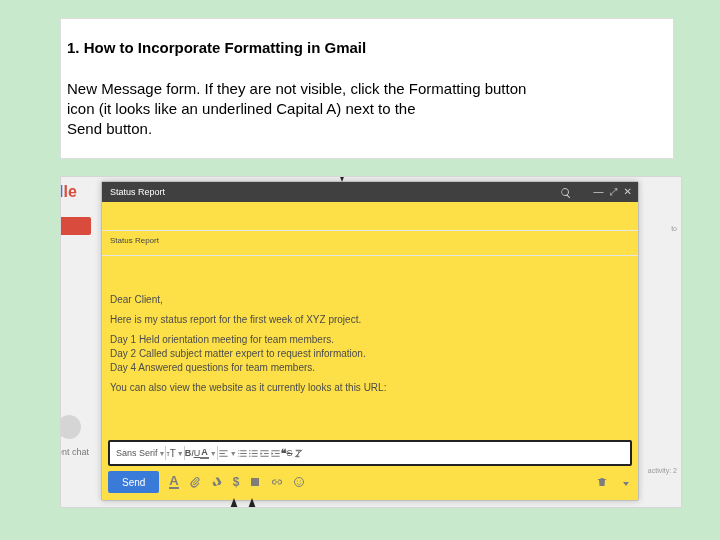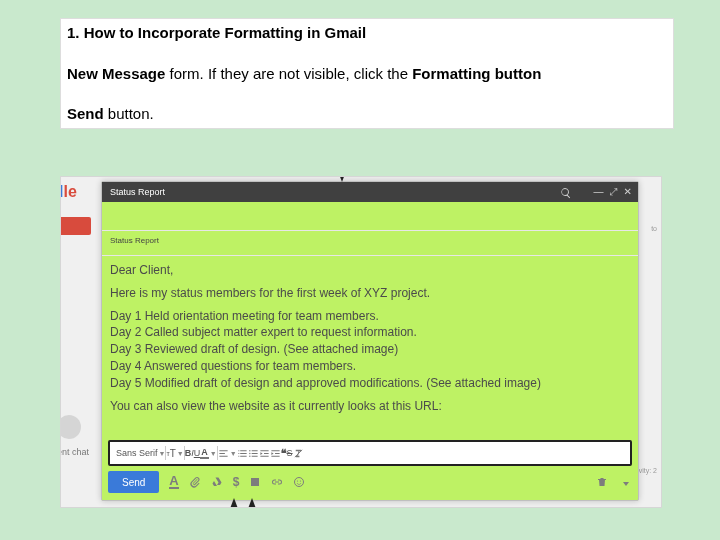--- a/index.html
+++ b/index.html
@@ -1,38 +1,38 @@
 <!DOCTYPE html>
 <html><head>
 <meta charset="utf-8">
 <style>
   html,body{margin:0;padding:0;width:720px;height:540px;background:#c9e9cd;font-family:Arial,Helvetica,sans-serif;overflow:hidden;}
-  .instr{position:absolute;top:18px;left:60px;width:600px;background:#fff;padding:4px 6px;font-size:15px;line-height:1.35;border:1px solid #ddd;}
+  .instr{position:absolute;top:18px;left:60px;width:600px;background:#fff;padding:19px 6px;font-size:15px;line-height:1.35;border:1px solid #ddd;}
   .instr .title{font-weight:bold;}
-  .instr .bold{font-weight:bold;}
-
-  .shot{position:absolute;top:176px;left:60px;width:600px;height:330px;background:#f0f0f0;border:1px solid #d6d6d6;overflow:hidden;}
+  .instr .bold{font-weight:normal;}
+
+  .shot{position:absolute;top:176px;left:60px;width:600px;height:330px;background:#f0f0f0;border:1px solid #d6d6d6;overflow:hidden;padding-left:20px;}
   
   .shot .gm-g{position:absolute;top:6px;left:-2px;color:#d84b3d;font-weight:bold;font-size:16px;}
   .shot .compose-btn{position:absolute;top:40px;left:-6px;width:36px;height:18px;background:#d84b3d;border-radius:2px;}
   .shot .avatar{position:absolute;top:238px;left:-4px;width:24px;height:24px;border-radius:50%;background:#d5d5d5;}
   .shot .chat-lbl{position:absolute;top:270px;left:-4px;font-size:9px;color:#777;}
   .shot .side-txt{position:absolute;right:4px;font-size:7px;color:#9a9a9a;}
 
-  .compose{position:absolute;top:4px;left:40px;width:536px;height:318px;background:#bef264;border:1px solid #bfbfbf;border-radius:2px;box-shadow:0 0 6px rgba(0,0,0,.2);}
+  .compose{position:absolute;top:4px;left:40px;width:536px;height:318px;background:#fde047;border:1px solid #bfbfbf;border-radius:2px;box-shadow:0 0 6px rgba(0,0,0,.2);}
   .cmp-header{height:20px;background:#404040;color:#fff;font-size:9px;line-height:20px;padding:0 8px;position:relative;}
   .cmp-ctrl{position:absolute;right:6px;top:0;display:flex;gap:6px;align-items:center;height:20px;}
   .cmp-ctrl span{color:#cfcfcf;font-size:10px;cursor:pointer;}
   .cmp-search{position:absolute;right:66px;top:4px;width:12px;height:12px;}
   .cmp-search svg{width:12px;height:12px;fill:#cfcfcf;}
 
   .cmp-to{height:22px;border-bottom:1px solid #e7e7e7;padding:3px 8px;}
   .cmp-subj{height:18px;border-bottom:1px solid #e7e7e7;font-size:8px;color:#444;padding:3px 8px;line-height:14px;}
 
-  .cmp-body{padding:6px 8px;font-size:12px;color:#4b4b4b;line-height:1.4;}
+  .cmp-body{padding:6px 8px;font-size:10px;color:#4b4b4b;line-height:1.4;margin-top:31px;}
   .cmp-body div{white-space:nowrap;overflow:hidden;text-overflow:clip;}
 
   .fmt-bar{position:absolute;bottom:34px;left:6px;right:6px;height:22px;border:2px solid #222;border-radius:2px;background:#fff;display:flex;align-items:center;padding:0 6px;}
   .fmt-bar .f{font-size:9px;color:#555;display:flex;align-items:center;}
   .fmt-bar .sep{width:1px;height:14px;background:#ccc;}
   .fmt-bar svg{width:11px;height:11px;fill:#777;}
   .fmt-bar .u{text-decoration:underline;}
   .fmt-bar .s{text-decoration:line-through;}
   .fmt-bar .Aul{font-weight:bold;border-bottom:2px solid #777;padding:0 1px;}
   .caret{font-size:7px;color:#888;margin-left:1px;}
@@ -52,21 +52,21 @@
 </style>
 </head>
 <body>
 
 <div class="instr">
   <div><span class="title">1. How to Incorporate Formatting in Gmail</span></div>
   <div>
     <br>
     <span class="bold">New Message</span><span> form. If they are not visible, click the </span><span class="bold">Formatting button</span>
     <br>
-    <span class="bold"></span>
+    <span class="bold"></span><span> icon (it looks like an underlined Capital A) next to the</span>
     <br>
     <span class="bold">Send</span><span> button.</span>
   </div>
 </div>
 
 <div class="shot">
   <div class="gm-g"><span style="color:#3a7ad9">l</span><span style="color:#d84b3d">le</span></div>
   <div class="compose-btn"></div>
   <div class="avatar"></div>
   <div class="chat-lbl">ent chat</div>
@@ -89,27 +89,25 @@
         <span>✕</span>
       </div>
     </div>
 
     <div class="cmp-to"></div>
     <div class="cmp-subj">Status Report</div>
 
     <div class="cmp-body">
       <div>Dear Client,</div>
       <div style="height:6px"></div>
-      <div>Here is my status members for the first week of XYZ project.</div>
+      <div>Here is my status report for the first week of XYZ project.</div>
       <div style="height:6px"></div>
       <div>Day 1  Held orientation meeting for team members.</div>
       <div>Day 2  Called subject matter expert to request information.</div>
-      <div>Day 3  Reviewed draft of design. (See attached image)</div>
       <div>Day 4  Answered questions for team members.</div>
-      <div>Day 5  Modified draft of design and approved modifications. (See attached image)</div>
       <div style="height:6px"></div>
       <div>You can also view the website as it currently looks at this URL:</div>
     </div>
 
     <div class="fmt-bar">
       <span class="f">
           <span>Sans Serif</span>
           <span class="caret">▼</span>
         </span>
       <span class="sep"></span>

